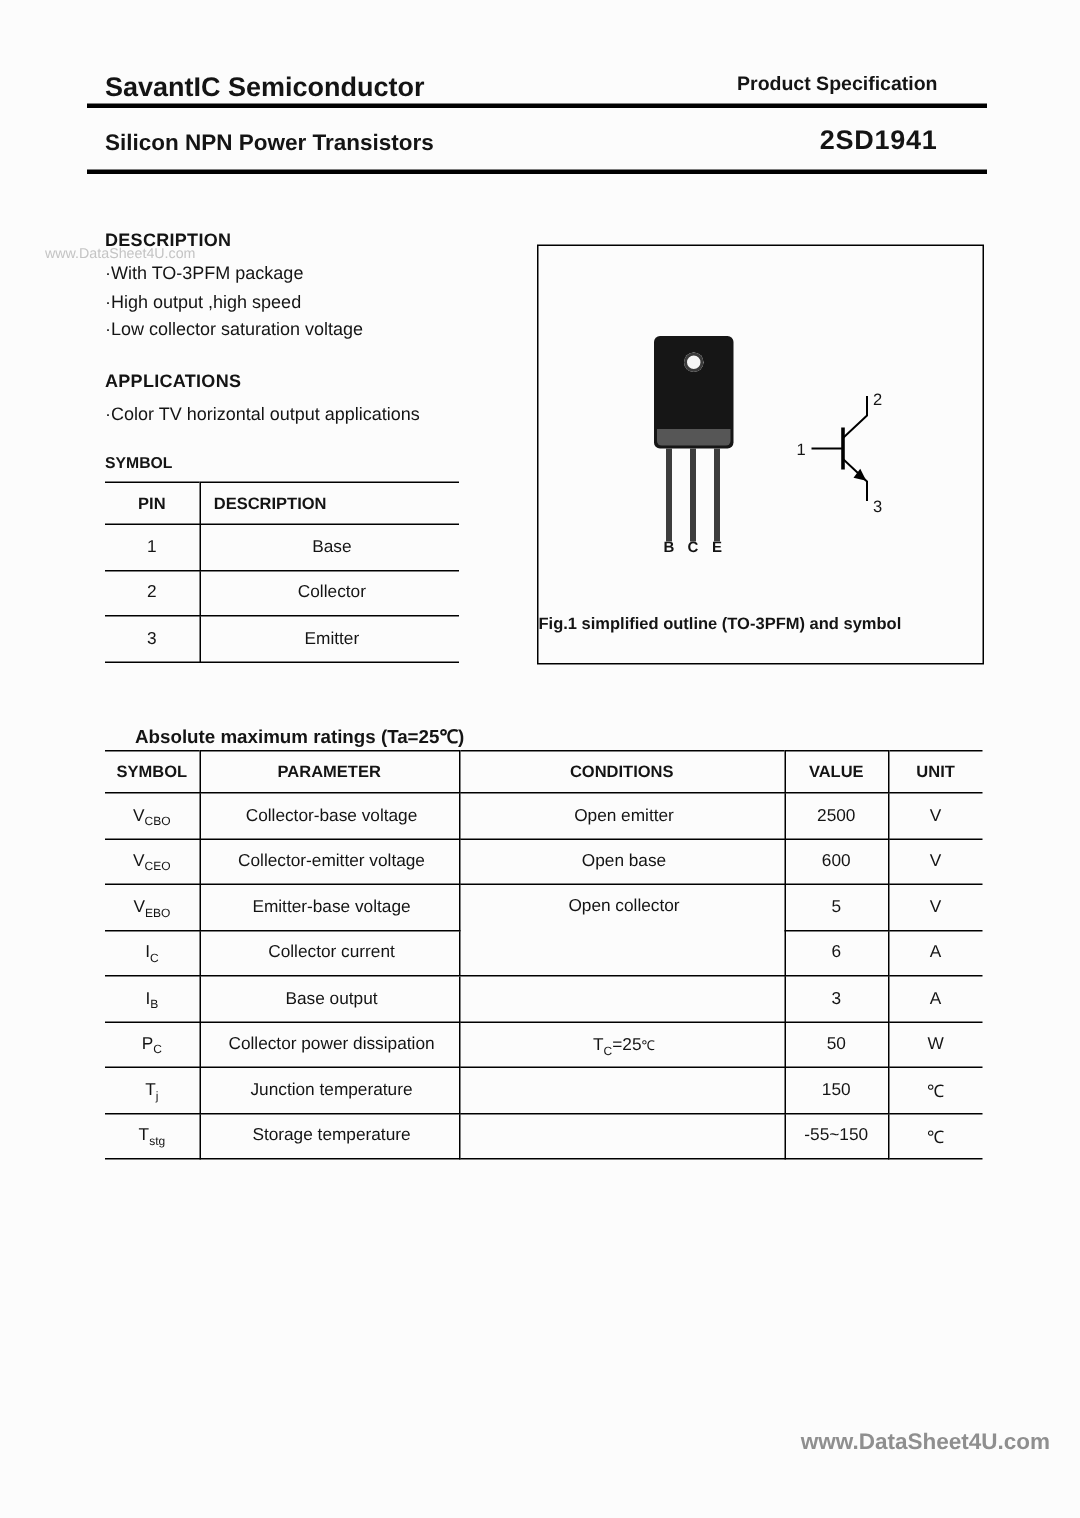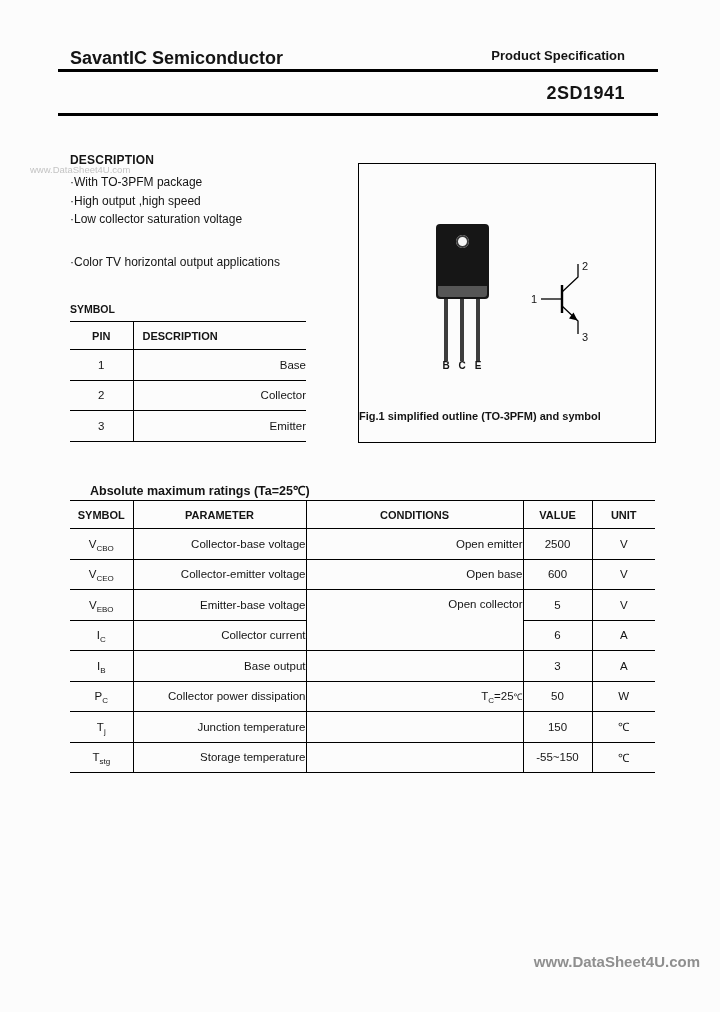--- a/index.html
+++ b/index.html
@@ -31,21 +31,21 @@
 
   .pin-head  { left:70px; top:303px; font-size:10.5px; font-weight:bold; }
 
   
   table.grid { border-collapse:collapse; border-top:1px solid #000; table-layout:fixed; }
   .grid th, .grid td { border-bottom:1px solid #000; font-weight:normal; }
   .grid th:not(:last-child), .grid td:not(:last-child) { border-right:1px solid #000; }
   .grid th { font-size:11px; font-weight:bold; text-align:center; height:28px;margin-left:48px; }
   .grid td { font-size:11.5px; height:30.5px; }
   .c-center { text-align:center; }
-  .c-left   { text-align:right; padding-left:3px; }
+  .c-left   { text-align:center; padding-left:3px; }
   .top-align{ vertical-align:top; padding-top:8px; }
   sub  { font-size:8px; line-height:0; }
   .sm  { font-size:9px; }
 
   .pinning-pos { left:70px; top:321px; }
   .pinning col.c1 { width:63px; }  .pinning col.c2 { width:173px; }
   .pinning th.h-desc { text-align:left; padding-left:9px; }
 
   .ratings-head { left:70px; top:482px; font-size:12.5px; font-weight:bold;margin-left:20px; }
   .ratings-pos  { left:70px; top:500px; }
@@ -74,35 +74,37 @@
   .footer { right:20px; top:953px; font-size:15px; font-weight:bold; color:#8f8f8f; }
 </style>
 </head>
 <body>
 
 <div class="page">
 
   <div class="abs company">SavantIC Semiconductor</div>
   <div class="abs prodspec">Product Specification</div>
   <div class="abs rule rule1"></div>
+  <div class="abs doctitle">Silicon NPN Power Transistors</div>
   <div class="abs partno">2SD1941</div>
   <div class="abs rule rule2"></div>
 
   <div class="abs wm-top">www.DataSheet4U.com</div>
 
   <div class="abs desc">
     <div class="sec-head">DESCRIPTION</div>
     <div class="items" id="desc-items">
         <div>·With TO-3PFM package</div>
         <div>·High output ,high speed</div>
         <div>·Low collector saturation voltage</div>
       </div>
   </div>
 
   <div class="abs apps">
+    <div class="sec-head">APPLICATIONS</div>
     <div class="items" id="apps-items">
         <div>·Color TV horizontal output applications</div>
       </div>
   </div>
 
   <div class="abs pin-head">SYMBOL</div>
 
   <table class="grid pinning abs pinning-pos">
     <colgroup>
         <col class="c1">

